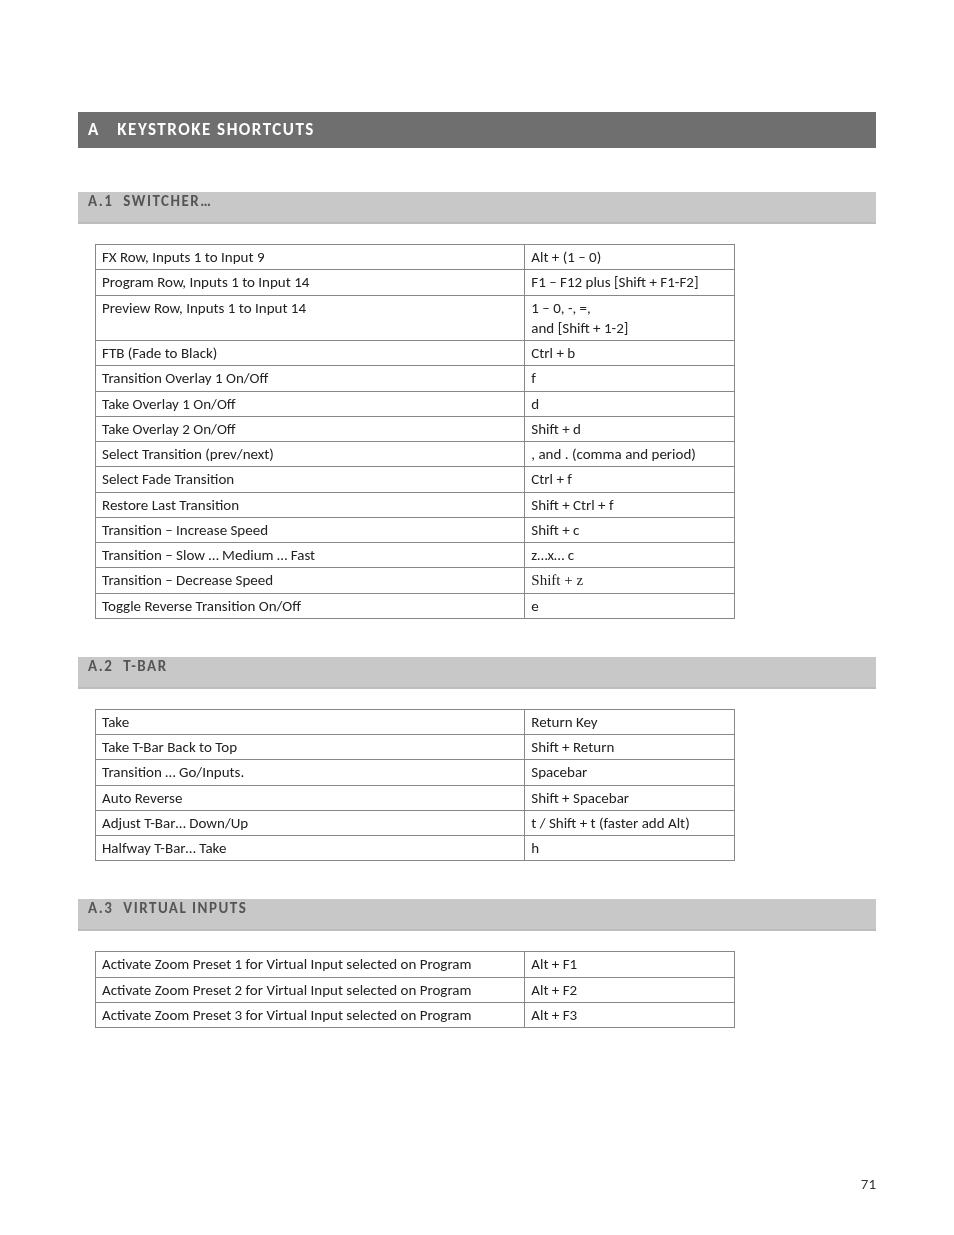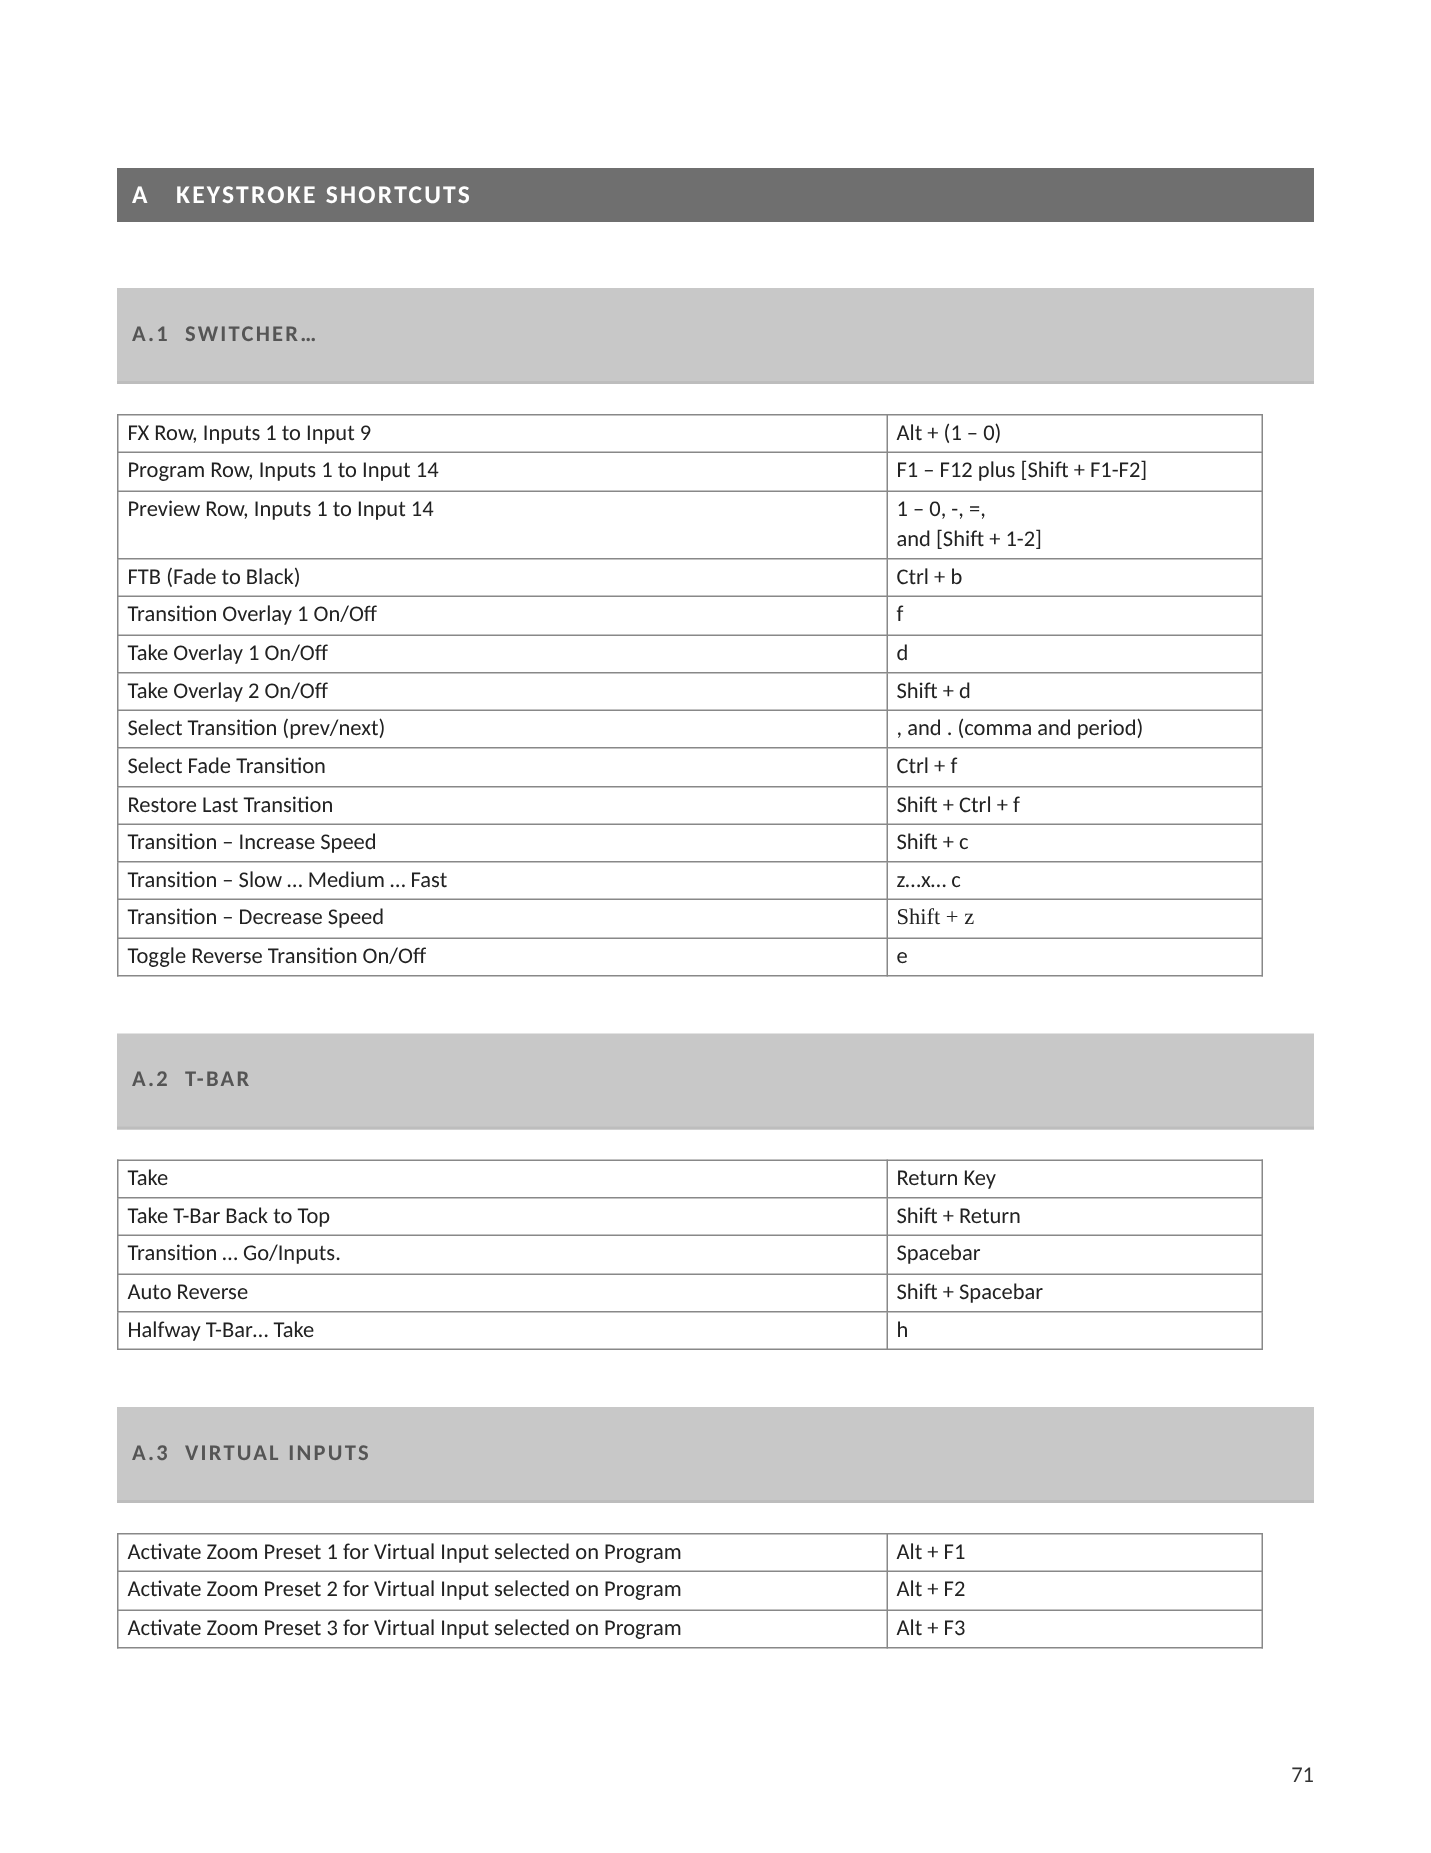--- a/index.html
+++ b/index.html
@@ -35,44 +35,44 @@
   .appendix-header .title {
     font-size: 17px;
     font-weight: bold;
     color: #fff;
     letter-spacing: 1.5px;
   }
   .section-header {
     background: #c8c8c8;
     height: 30px;
     display: flex;
-    align-items: center;
-    padding: 16px 10px;
+    align-items: flex-start;
+    padding: 0 10px;
     margin-bottom: 20px;
     margin-top: 38px;
     border-bottom: 2px solid #bdbdbd;
   }
   .section-header:first-of-type { margin-top: 0; }
   .section-header .num {
     font-size: 15px;
     font-weight: 600;
     color: #555;
     letter-spacing: 1.5px;
     margin-right: 10px;
   }
   .section-header .title {
     font-size: 15px;
     font-weight: 600;
     color: #555;
     letter-spacing: 1.5px;
   }
   table.kb {
     border-collapse: collapse;
-    width: 764px;
-    margin-left: 0;
+    width: 640px;
+    margin-left: 17px;
     margin-top: 4px;
   }
   table.kb td {
     border: 1px solid #888;
     padding: 2px 6px;
     font-size: 15px;
     vertical-align: top;
     line-height: 1.35;
   }
   table.kb col.col-desc { width: 430px; }
@@ -188,20 +188,24 @@
         </tr>
         <tr>
           <td>Transition … Go/Inputs.</td>
           <td style="white-space: pre-line;">Spacebar</td>
         </tr>
         <tr>
           <td>Auto Reverse</td>
           <td style="white-space: pre-line;">Shift + Spacebar</td>
         </tr>
         <tr>
+          <td>Adjust T-Bar… Down/Up</td>
+          <td style="white-space: pre-line;">t / Shift + t (faster add Alt)</td>
+        </tr>
+        <tr>
           <td>Halfway T-Bar… Take</td>
           <td style="white-space: pre-line;">h</td>
         </tr>
       </tbody>
   </table>
 
   <div class="section-header">
     <span class="num">A.3</span>
     <span class="title">VIRTUAL INPUTS</span>
   </div>

